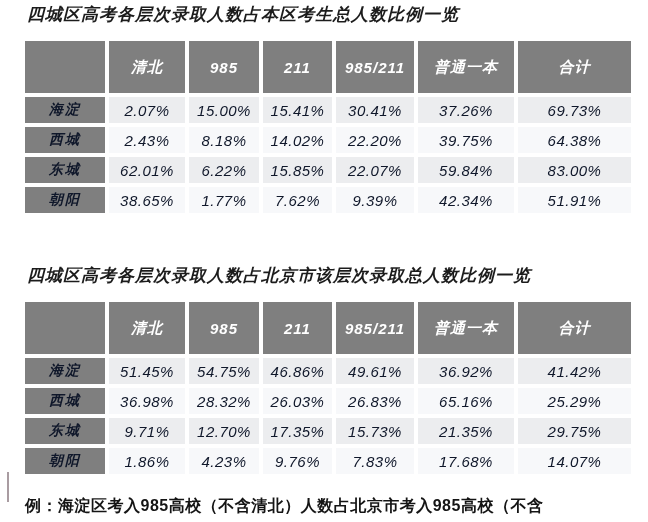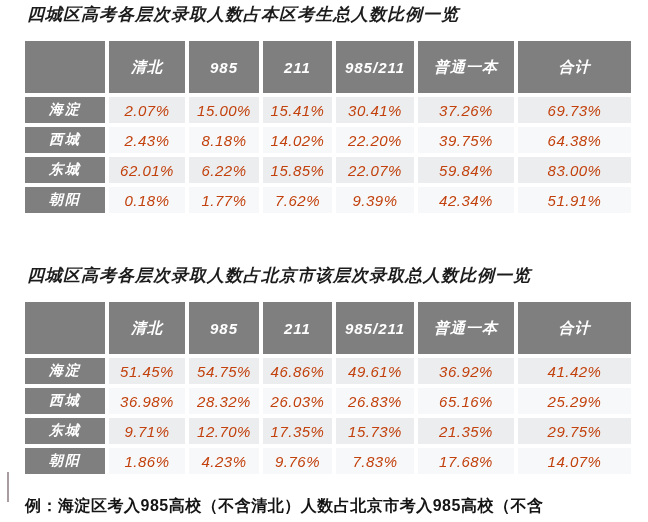--- a/index.html
+++ b/index.html
@@ -38,29 +38,29 @@
   table.stats thead th {
     background:#7f7f7f;
     color:#ffffff;
     height:52px;
     font-size:15px;
     font-weight:bold;
     letter-spacing:1px;
   }
   table.stats tbody th.rowlabel {
     background:#7f7f7f;
-    color:#ffffff;
+    color:#0f172a;
     height:26px;
     font-size:14px;
     font-weight:bold;
     letter-spacing:2px;
   }
   table.stats tbody td {
     font-size:15px;
-    color:#c2410c;
+    color:#0f172a;
     letter-spacing:0.5px;
   }
   table.stats tbody tr:nth-child(odd) td { background:#ecedef; }
   table.stats tbody tr:nth-child(even) td { background:#f7f8fa; }
   .footer-note {
     margin-top:18px;
     font-weight:bold;
     color:#141414;
     font-size:16px;
     letter-spacing:0.5px;
@@ -135,21 +135,21 @@
               <th class="rowlabel">东城</th>
               <td>62.01%</td>
               <td>6.22%</td>
               <td>15.85%</td>
               <td>22.07%</td>
               <td>59.84%</td>
               <td>83.00%</td>
             </tr>
             <tr>
               <th class="rowlabel">朝阳</th>
-              <td>0.18%</td>
+              <td>38.65%</td>
               <td>1.77%</td>
               <td>7.62%</td>
               <td>9.39%</td>
               <td>42.34%</td>
               <td>51.91%</td>
             </tr>
           </tbody>
       </table>
     </section>
 

